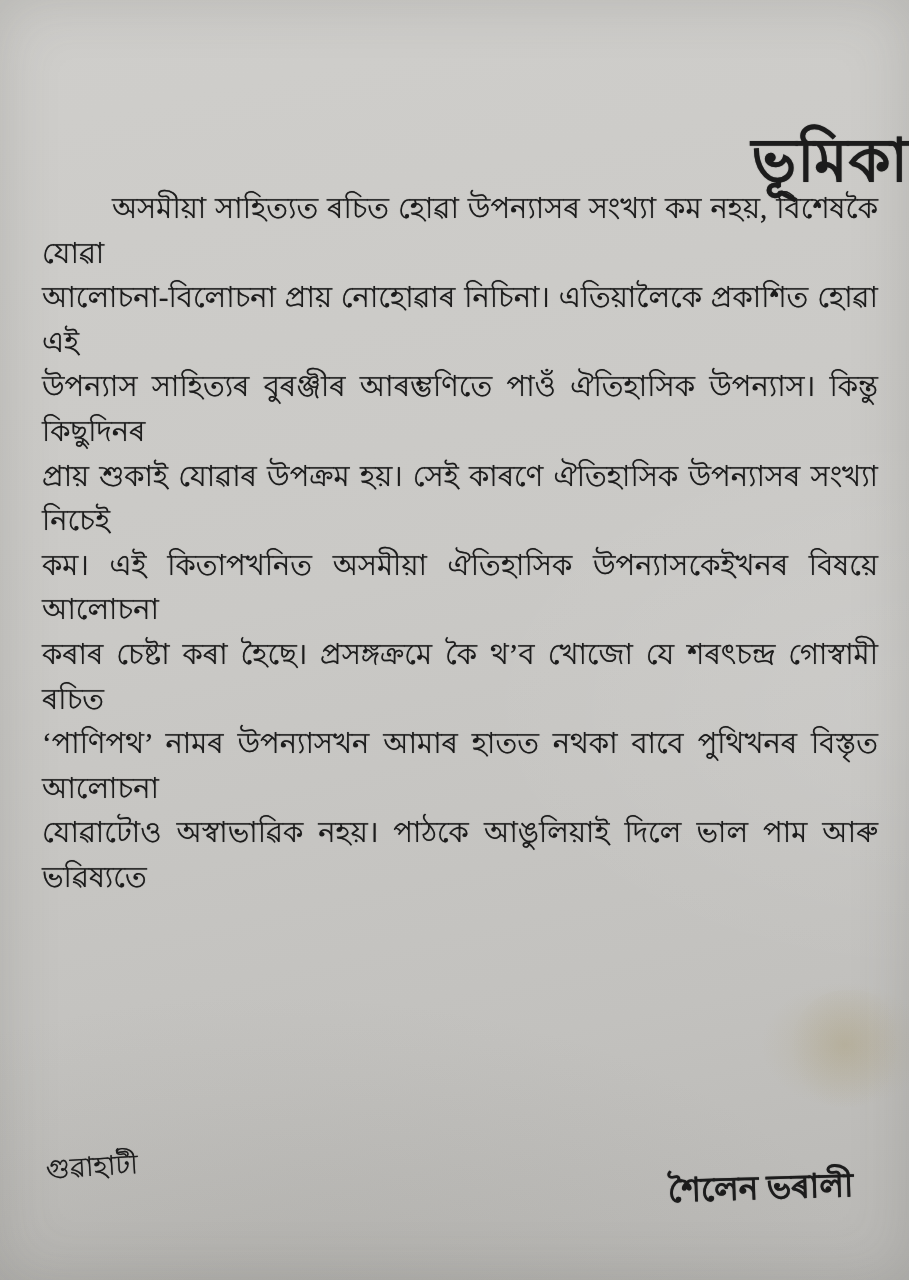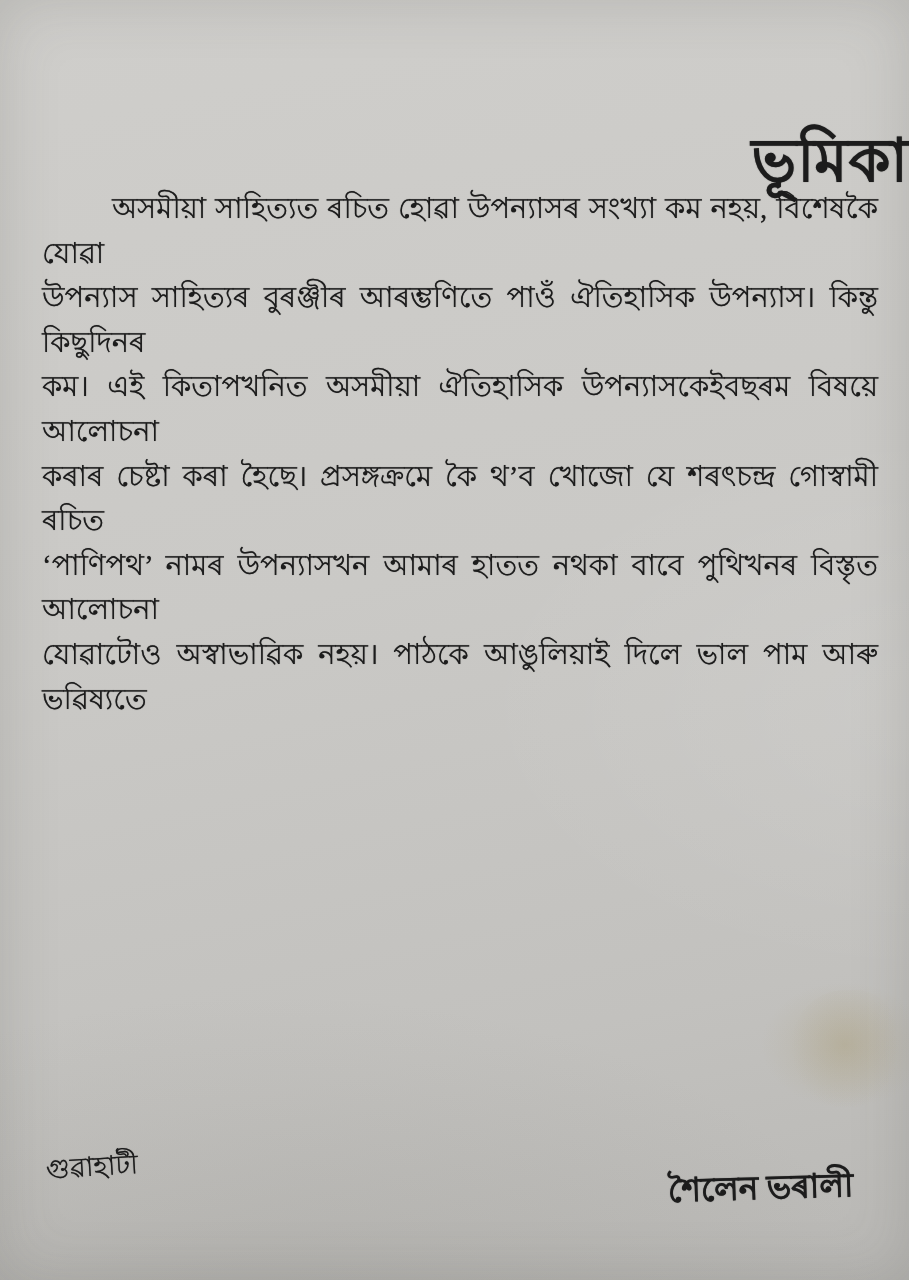--- a/index.html
+++ b/index.html
@@ -83,22 +83,24 @@
 <body>
 
 <div class="page">
 
   <h1 class="title">ভূমিকা</h1>
 
   <div class="body-block">
 
     <div>
       <div class="line indent">অসমীয়া সাহিত্যত ৰচিত হোৱা উপন্যাসৰ সংখ্যা কম নহয়, বিশেষকৈ যোৱা</div>
+      <div class="line">আলোচনা-বিলোচনা প্ৰায় নোহোৱাৰ নিচিনা। এতিয়ালৈকে প্ৰকাশিত হোৱা এই</div>
       <div class="line">উপন্যাস সাহিত্যৰ বুৰঞ্জীৰ আৰম্ভণিতে পাওঁ ঐতিহাসিক উপন্যাস। কিন্তু কিছুদিনৰ</div>
-      <div class="line">কম। এই কিতাপখনিত অসমীয়া ঐতিহাসিক উপন্যাসকেইবছৰম বিষয়ে আলোচনা</div>
+      <div class="line">প্ৰায় শুকাই যোৱাৰ উপক্ৰম হয়। সেই কাৰণে ঐতিহাসিক উপন্যাসৰ সংখ্যা নিচেই</div>
+      <div class="line">কম। এই কিতাপখনিত অসমীয়া ঐতিহাসিক উপন্যাসকেইখনৰ বিষয়ে আলোচনা</div>
       <div class="line">কৰাৰ চেষ্টা কৰা হৈছে। প্ৰসঙ্গক্ৰমে কৈ থ’ব খোজো যে শৰৎচন্দ্ৰ গোস্বামী ৰচিত</div>
       <div class="line">‘পাণিপথ’ নামৰ উপন্যাসখন আমাৰ হাতত নথকা বাবে পুথিখনৰ বিস্তৃত আলোচনা</div>
       <div class="line">যোৱাটোও অস্বাভাৱিক নহয়। পাঠকে আঙুলিয়াই দিলে ভাল পাম আৰু ভৱিষ্যতে</div>
 
     </div>
 
   </div>
 
   <div class="footer-place">গুৱাহাটী</div>
   <div class="footer-author">শৈলেন ভৰালী</div>

